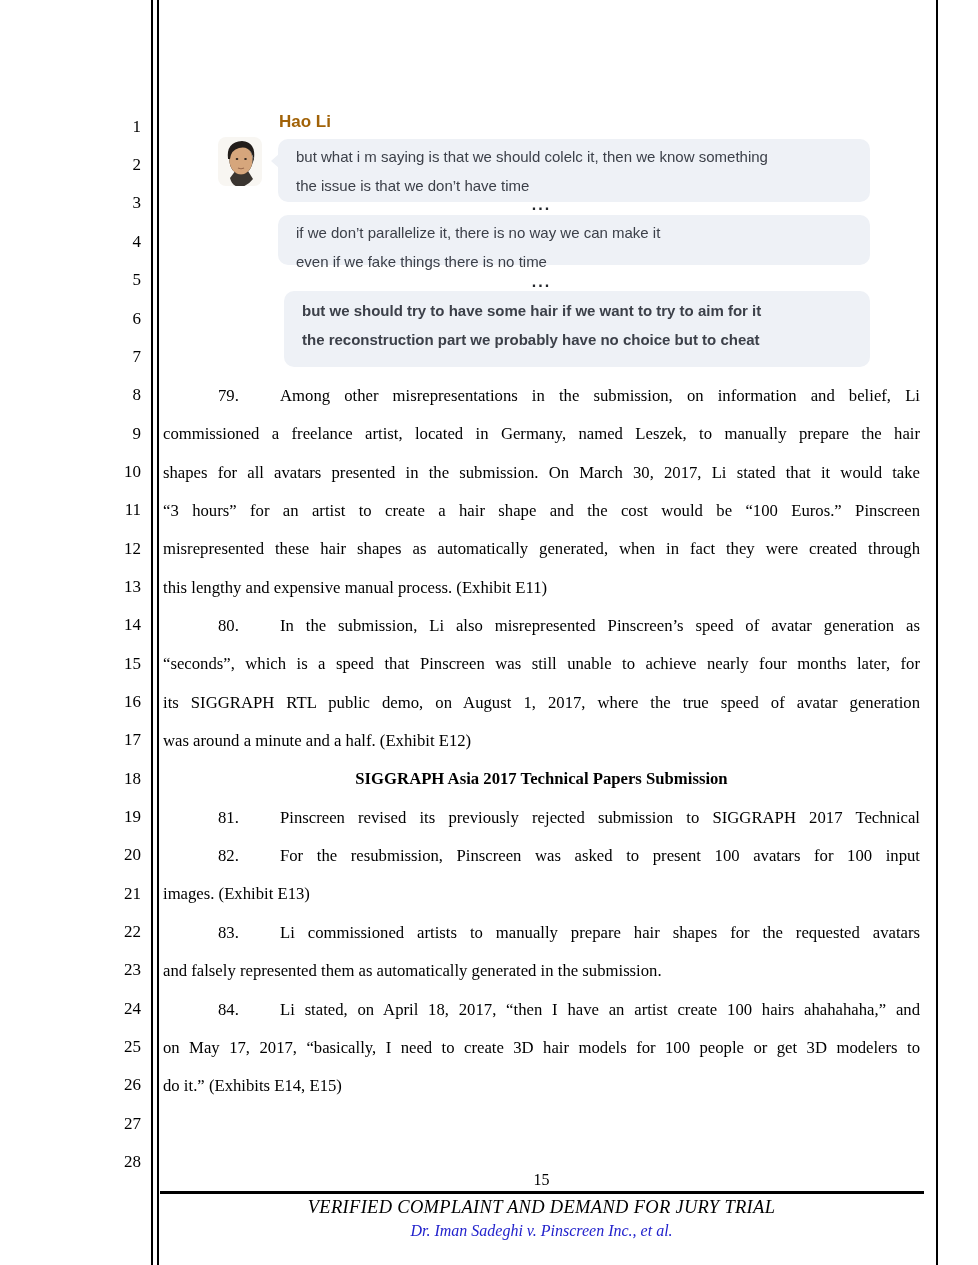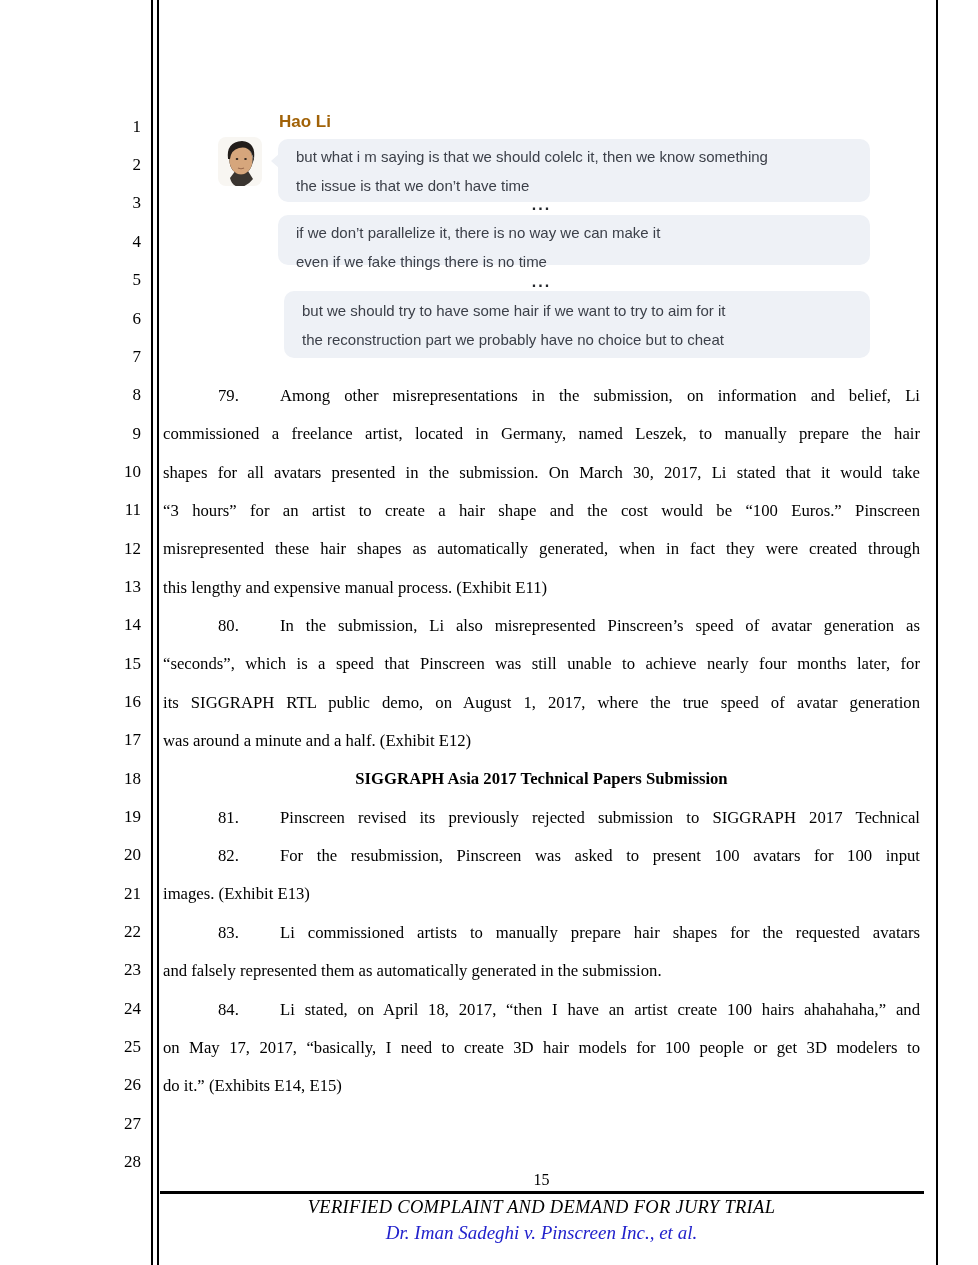--- a/index.html
+++ b/index.html
@@ -20,21 +20,21 @@
 
   
   .chat-name { position:absolute; left:279px; top:112px;
     font-family:Liberation Sans, sans-serif; font-weight:bold; font-size:17px; color:#a16207; }
   .avatar { position:absolute; left:218px; top:137px; width:44px; height:49px; }
   .bubble { position:absolute; background:#eef1f6; border-radius:10px;
     font-family:"Liberation Sans", sans-serif; font-size:15px; color:#3c4049; padding:16px 18px; }
   .bubble .msg-line { height:29px; line-height:29px; white-space:nowrap; overflow:hidden; }
   .bubble1 { left:278px; top:139px; width:592px; height:63px; padding-top:3px; }
   .bubble2 { left:278px; top:215px; width:592px; height:50px; padding-top:3px; }
-  .bubble3 { left:284px; top:291px; width:586px; height:67px; padding-top:5px; }
+  .bubble3 { left:284px; top:291px; width:586px; height:76px; padding-top:5px;font-weight:bold; }
   .tail { position:absolute; left:-7px; top:14px; width:0; height:0;
     border-top:8px solid transparent; border-bottom:8px solid transparent;
     border-right:9px solid #eef1f6; }
   .dots { position:absolute; left:163px; width:757px; text-align:center;
     font-family:"Liberation Sans", sans-serif; font-weight:bold; font-size:16px;
     color:#23262b; letter-spacing:2px; height:18px; line-height:18px; }
   .dots1 { top:196px; }
   .dots2 { top:273px; }
 
   
@@ -45,21 +45,21 @@
   .pnum { display:inline-block; width:62px; }
   .hcenter { text-align:center; text-align-last:center; font-weight:bold; }
 
   
   .footer-pageno { position:absolute; left:163px; top:1171px; width:757px;
     text-align:center; font-size:16px; }
   .footer-rule { position:absolute; left:160px; top:1191px; width:764px; height:3px; background:#000; }
   .footer-title { position:absolute; left:163px; top:1197px; width:757px;
     text-align:center; font-size:18.5px; letter-spacing:0.3px;font-style:italic; }
   .footer-case { position:absolute; left:163px; top:1222px; width:757px;
-    text-align:center; font-size:19px; font-style:italic; color:#2222cc; }
+    text-align:center; font-size:16px; font-style:italic; color:#2222cc; }
 </style>
 </head>
 <body>
 
 <div class="page">
 
   <div class="dbl-rule"></div>
   <div class="right-rule"></div>
 
   <div class="linenum-col">

